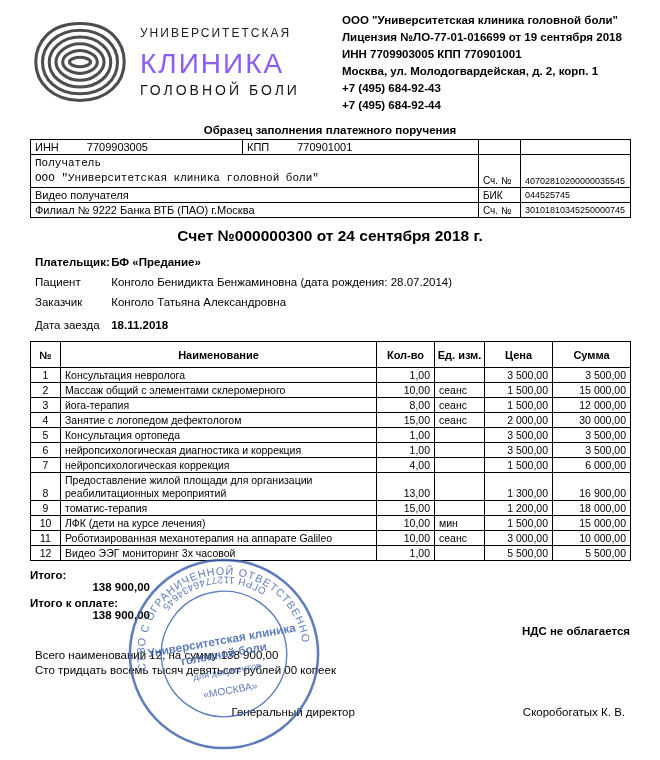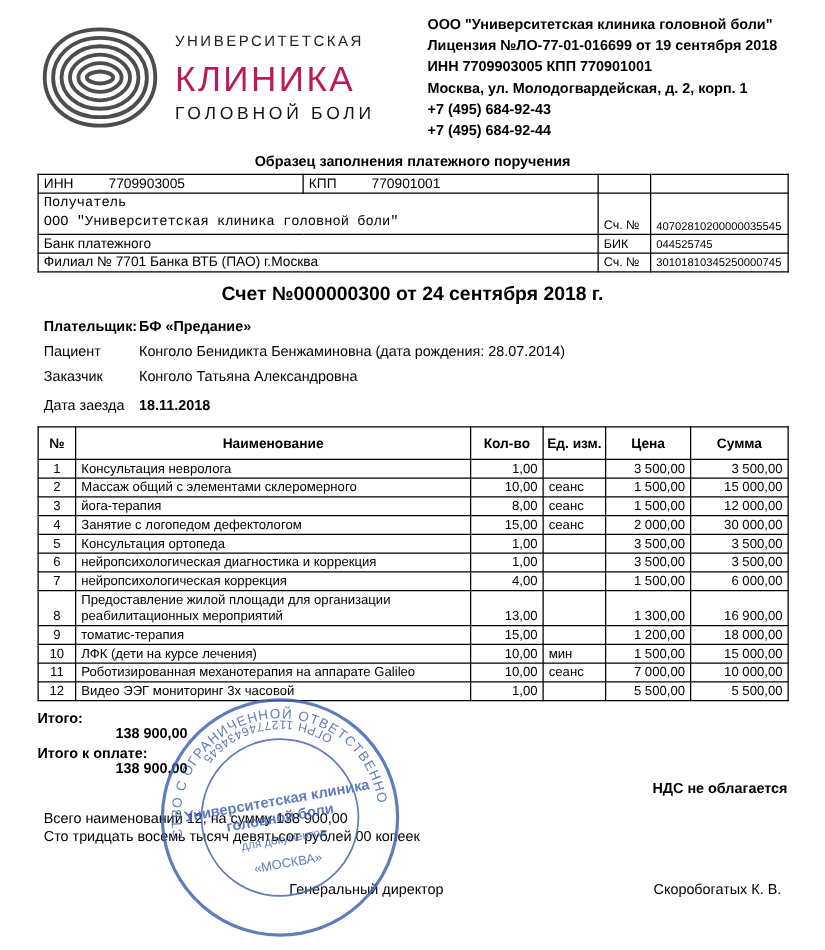--- a/index.html
+++ b/index.html
@@ -7,21 +7,21 @@
   .page {
     width: 660px; height: 760px; background: #fff; position: relative;
     font-family: "Liberation Sans", sans-serif; color: #000; overflow: hidden;
     margin: 0 auto;
   }
   
   .top { display: flex; padding: 10px 30px 0 30px; }
   .logo { display: flex; align-items: center; gap: 10px; width: 312px; }
   .brain { flex: 0 0 auto; }
   .lt1 { font-size: 12px; letter-spacing: 2px; color: #222; margin-bottom: 8px; }
-  .lt2 { font-size: 28px; letter-spacing: 2px; color: #be185d; }
+  .lt2 { font-size: 28px; letter-spacing: 2px; color: #8b5cf6; }
   .lt3 { font-size: 14px; letter-spacing: 3px; color: #141414; margin-top: 2px; }
   .company-info { flex: 1; font-weight: bold; font-size: 11.5px; line-height: 17px; padding-top: 2px; }
   
   .pay-title { text-align: center; font-weight: bold; font-size: 11.5px; margin: 10px 0 3px; }
   .req-table { border-collapse: collapse; margin: 0 30px; width: 600px; font-size: 11px; table-layout: fixed; }
   .req-table td { border: 1px solid #000; padding: 1px 4px; height: 15px; overflow: hidden; vertical-align: middle; }
   .rc1 { width: 212px; } .rc2 { width: 236px; } .rc3 { width: 42px; } .rc4 { width: 110px; }
   .req-table .num { font-size: 9px; letter-spacing: 0; }
   .req-table .small-lbl { font-size: 10px; }
   .vb { vertical-align: bottom !important; }
@@ -112,26 +112,26 @@
     <tr>
       <td colspan="2" rowspan="2" class="recipient-cell">
         <div>Получатель</div>
         <div>ООО "Университетская клиника головной боли"</div>
       </td>
       <td rowspan="2" class="vb small-lbl">Сч. №</td>
       <td rowspan="2" class="vb num">40702810200000035545</td>
     </tr>
     <tr></tr>
     <tr>
-      <td colspan="2">Банк платежного</td>
+      <td colspan="2">Видео получателя</td>
       <td class="small-lbl">БИК</td>
       <td class="num">044525745</td>
     </tr>
     <tr>
-      <td colspan="2">Филиал № 7701 Банка ВТБ (ПАО) г.Москва</td>
+      <td colspan="2">Филиал № 9222 Банка ВТБ (ПАО) г.Москва</td>
       <td class="small-lbl">Сч. №</td>
       <td class="num">30101810345250000745</td>
     </tr>
   </tbody>
     </table>
 
   <div class="invoice-title">Счет №000000300 от 24 сентября 2018 г.</div>
 
   <div class="info">
     <div class="row">
@@ -250,21 +250,21 @@
           <td class="col2">10,00</td>
           <td class="col3">мин</td>
           <td class="col4">1 500,00</td>
           <td class="col5">15 000,00</td>
         </tr>
         <tr>
           <td class="col0">11</td>
           <td class="col1">Роботизированная механотерапия на аппарате Galileo</td>
           <td class="col2">10,00</td>
           <td class="col3">сеанс</td>
-          <td class="col4">7 000,00</td>
+          <td class="col4">3 000,00</td>
           <td class="col5">10 000,00</td>
         </tr>
         <tr>
           <td class="col0">12</td>
           <td class="col1">Видео ЭЭГ мониторинг 3х часовой</td>
           <td class="col2">1,00</td>
           <td class="col3"></td>
           <td class="col4">5 500,00</td>
           <td class="col5">5 500,00</td>
         </tr>

